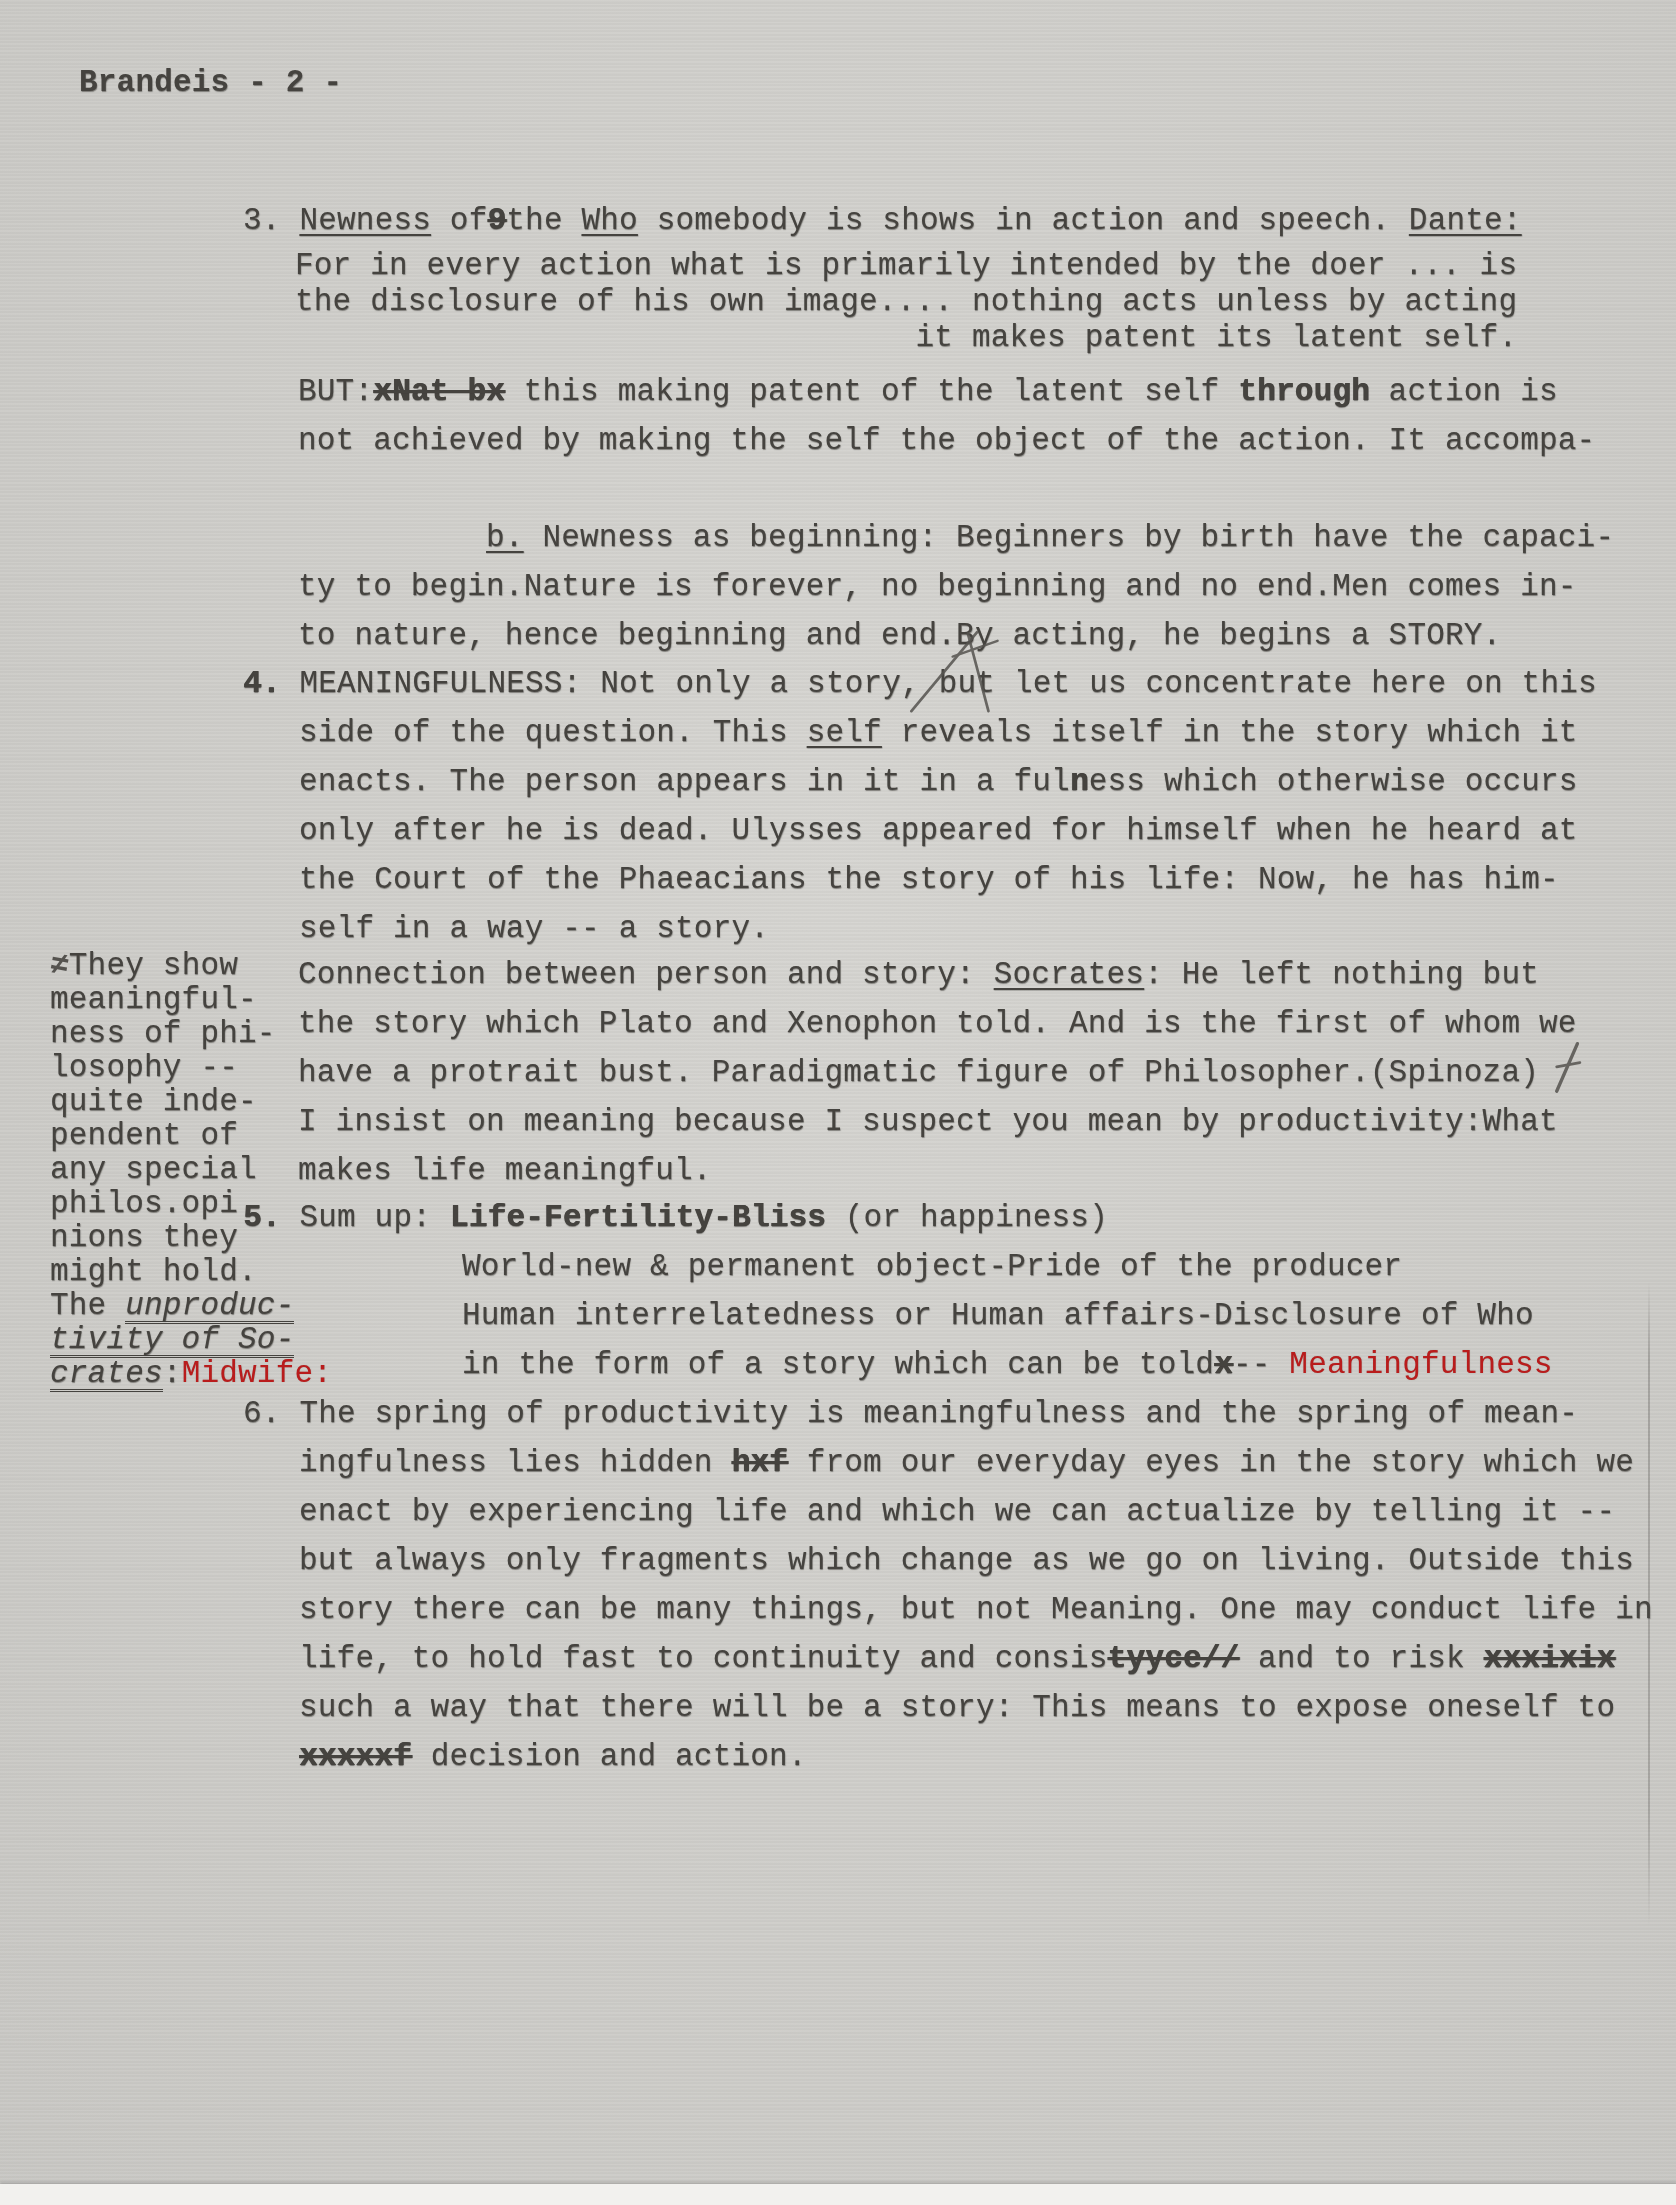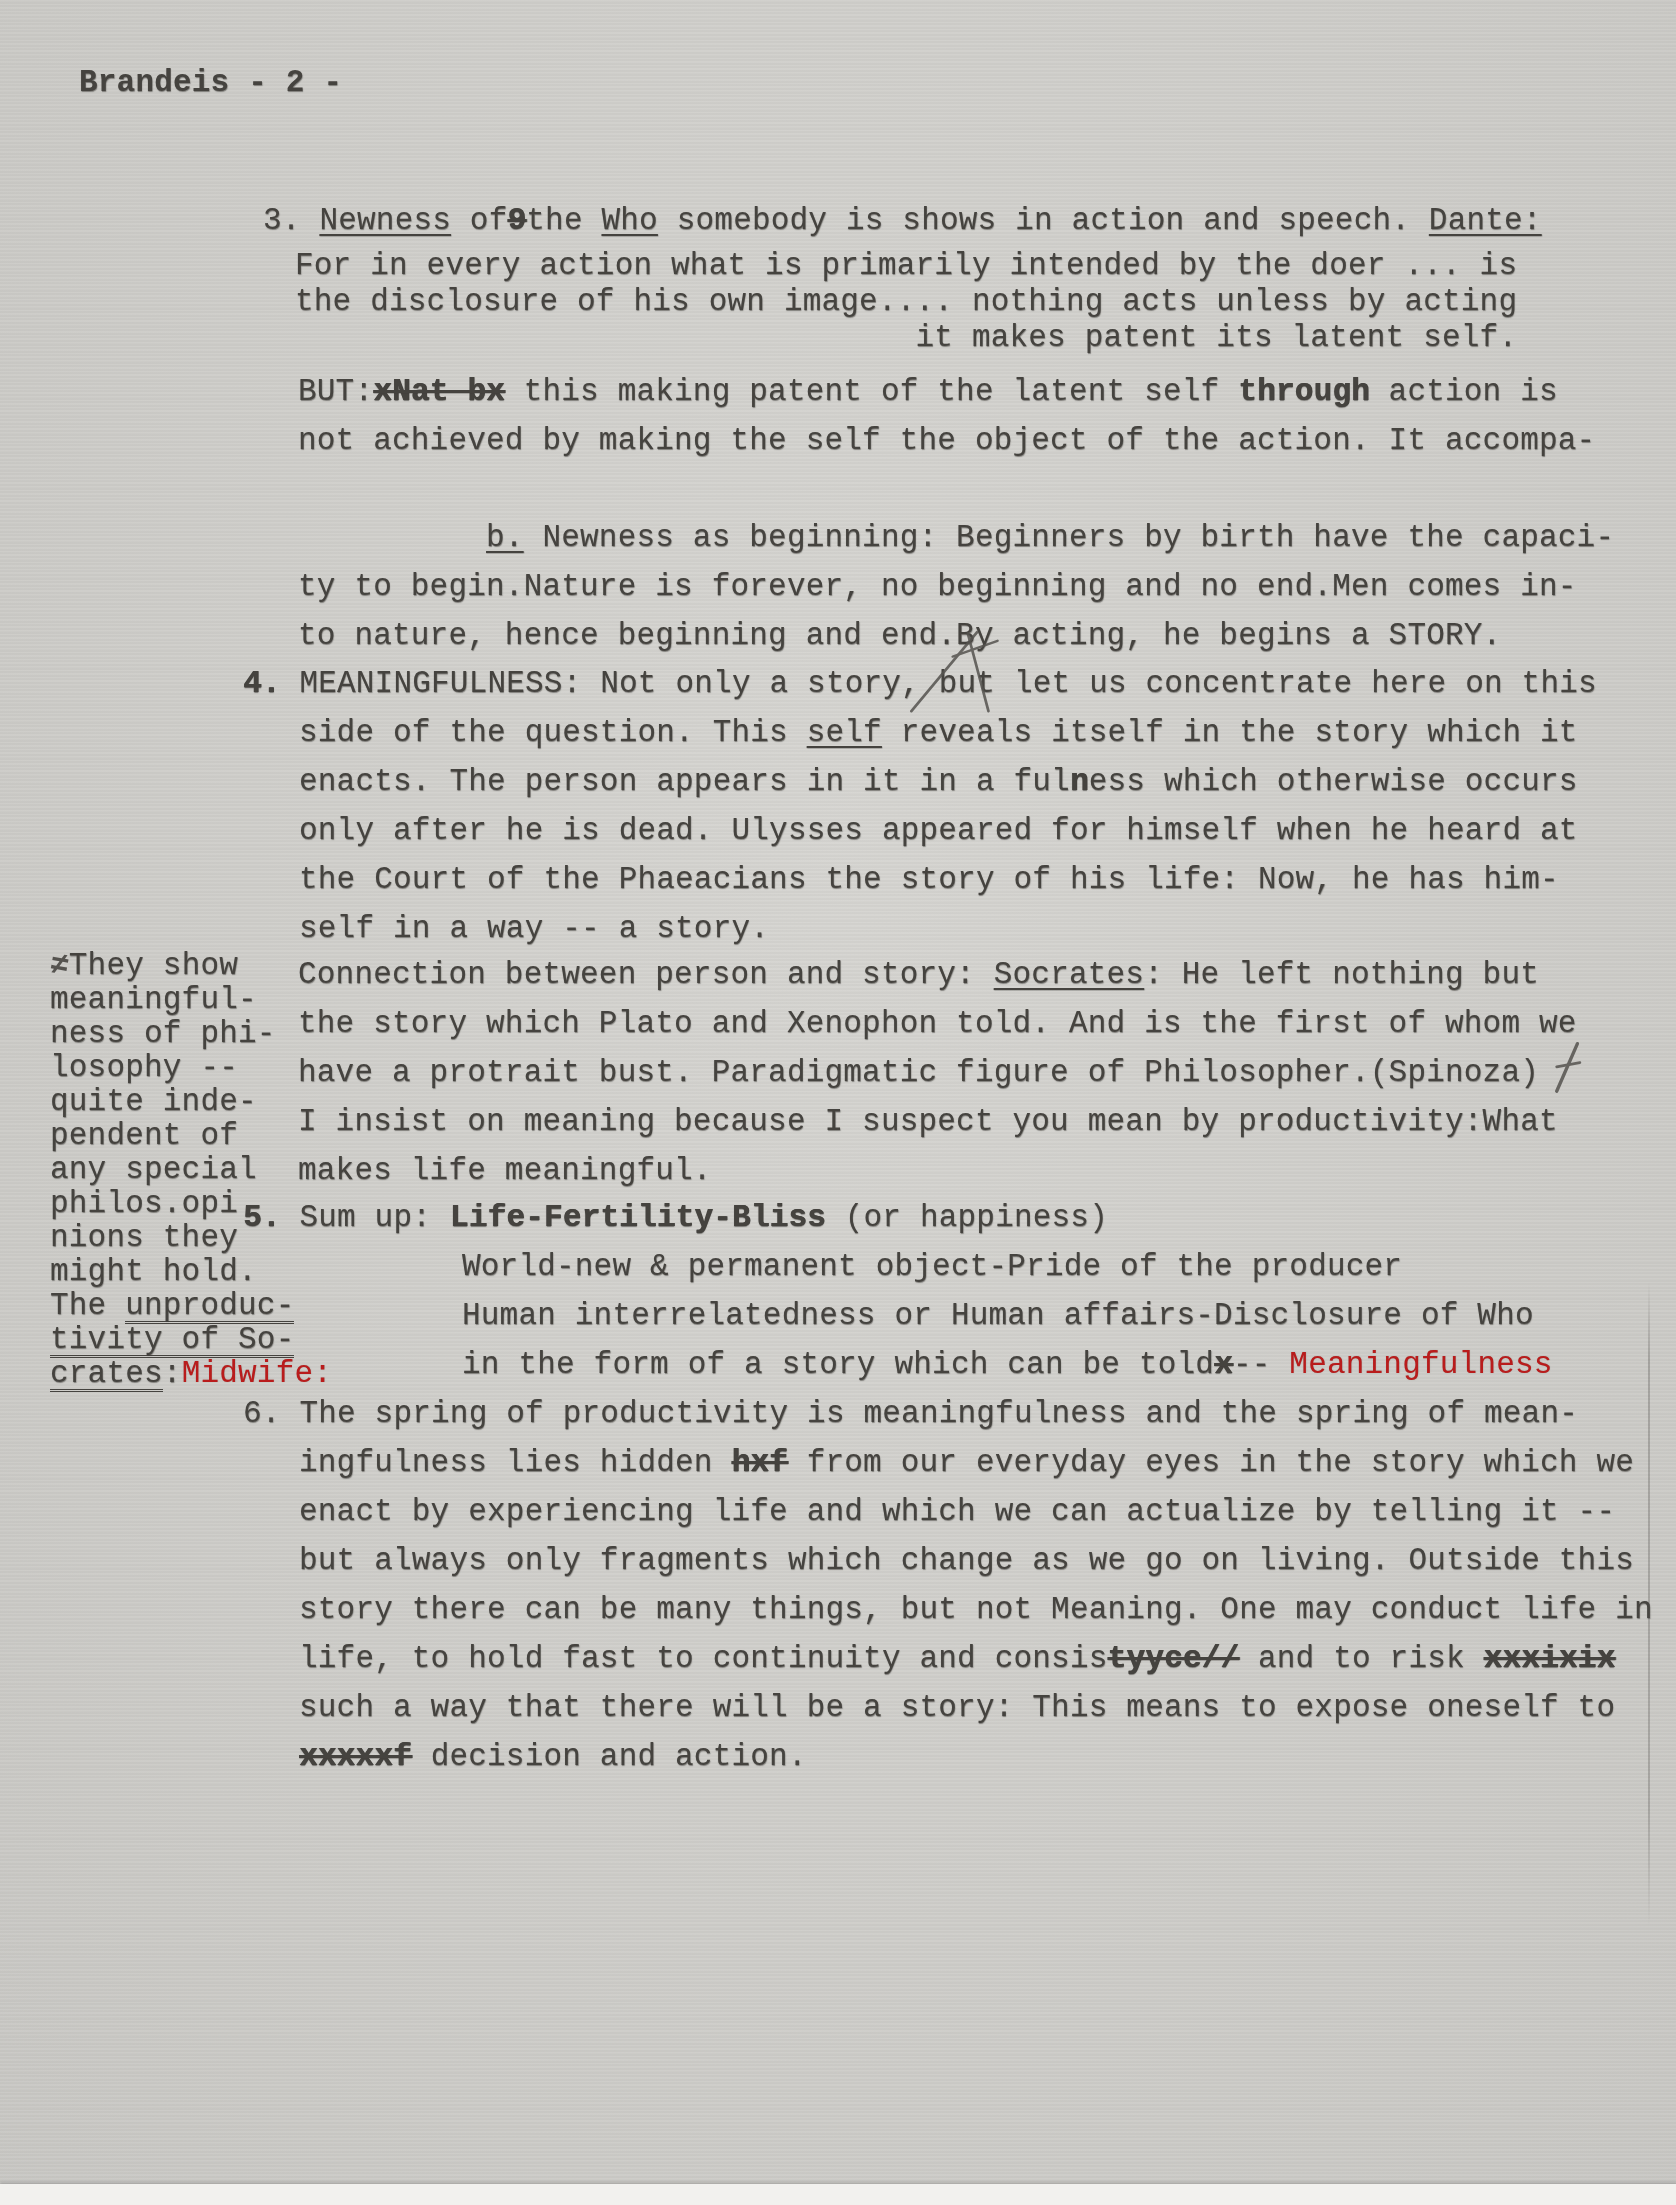--- a/index.html
+++ b/index.html
@@ -18,21 +18,21 @@
     position:absolute;color:var(--ink,#45433f);
     font-size:31px;letter-spacing:0.2px;
     text-shadow:0.4px 0.5px 1px rgba(62,60,56,.55);
   }
   .line{white-space:pre;line-height:49px;height:49px;}
   .quote .line{line-height:36px;height:36px;}
   .margin .line{line-height:34px;height:34px;}
   .hang .line + .line{padding-left:56px;}
   .hang-wide .line + .line{padding-left:219px;}
   .seg-u{text-decoration:underline;text-decoration-thickness:2.1px;text-underline-offset:4.9px;}
-  .seg-u2{border-bottom:3px double currentColor;display:inline-block;line-height:1;}
+  .seg-u2{border-bottom:3px double currentColor;display:inline-block;line-height:1;font-style:italic;}
   .seg-dbl{font-weight:bold;text-shadow:0.7px 0 0 currentColor,0.4px 0.5px 1px rgba(62,60,56,.6);}
   .seg-xout{
     font-weight:bold;
     text-decoration:line-through;text-decoration-thickness:3px;
     text-shadow:0.7px 0 0 currentColor,0.4px 0.5px 1px rgba(62,60,56,.6);
   }
   .seg-light{color:#b91c1c;text-shadow:0.2px 0.3px 0.9px rgba(110,108,102,.5);}
   .seg-pencil{
     color:var(--pencil,#55534f);display:inline-block;transform:rotate(10deg);
     font-weight:bold;text-shadow:none;
@@ -49,21 +49,21 @@
 </style>
 </head>
 <body style="--paper: #d3d2ce; --ink: #45433f; --pencil: #55534f;">
 
 <div class="texture"></div>
 
 <div class="block" style="left:79px;top:58px;font-weight:bold;">
   <div class="line">Brandeis - 2 -</div>
 </div>
 
-<div class="block" style="left:243px;top:196px;margin-left:20px;">
+<div class="block" style="left:243px;top:196px;">
     <div class="line"><span>3. </span><span class="seg-u">Newness</span><span> of</span><span class="seg-xout">9</span><span>the </span><span class="seg-u">Who</span><span> somebody is shows in action and speech. </span><span class="seg-u">Dante:</span></div>
   </div>
 
 <div class="block quote" style="left:295px;top:248px;text-align:right;">
     <div class="line"><span>For in every action what is primarily intended by the doer ... is</span></div>
     <div class="line"><span>the disclosure of his own image.... nothing acts unless by acting</span></div>
     <div class="line"><span>it makes patent its latent self.</span></div>
   </div>
 
 <div class="block" style="left:298px;top:367px;">

